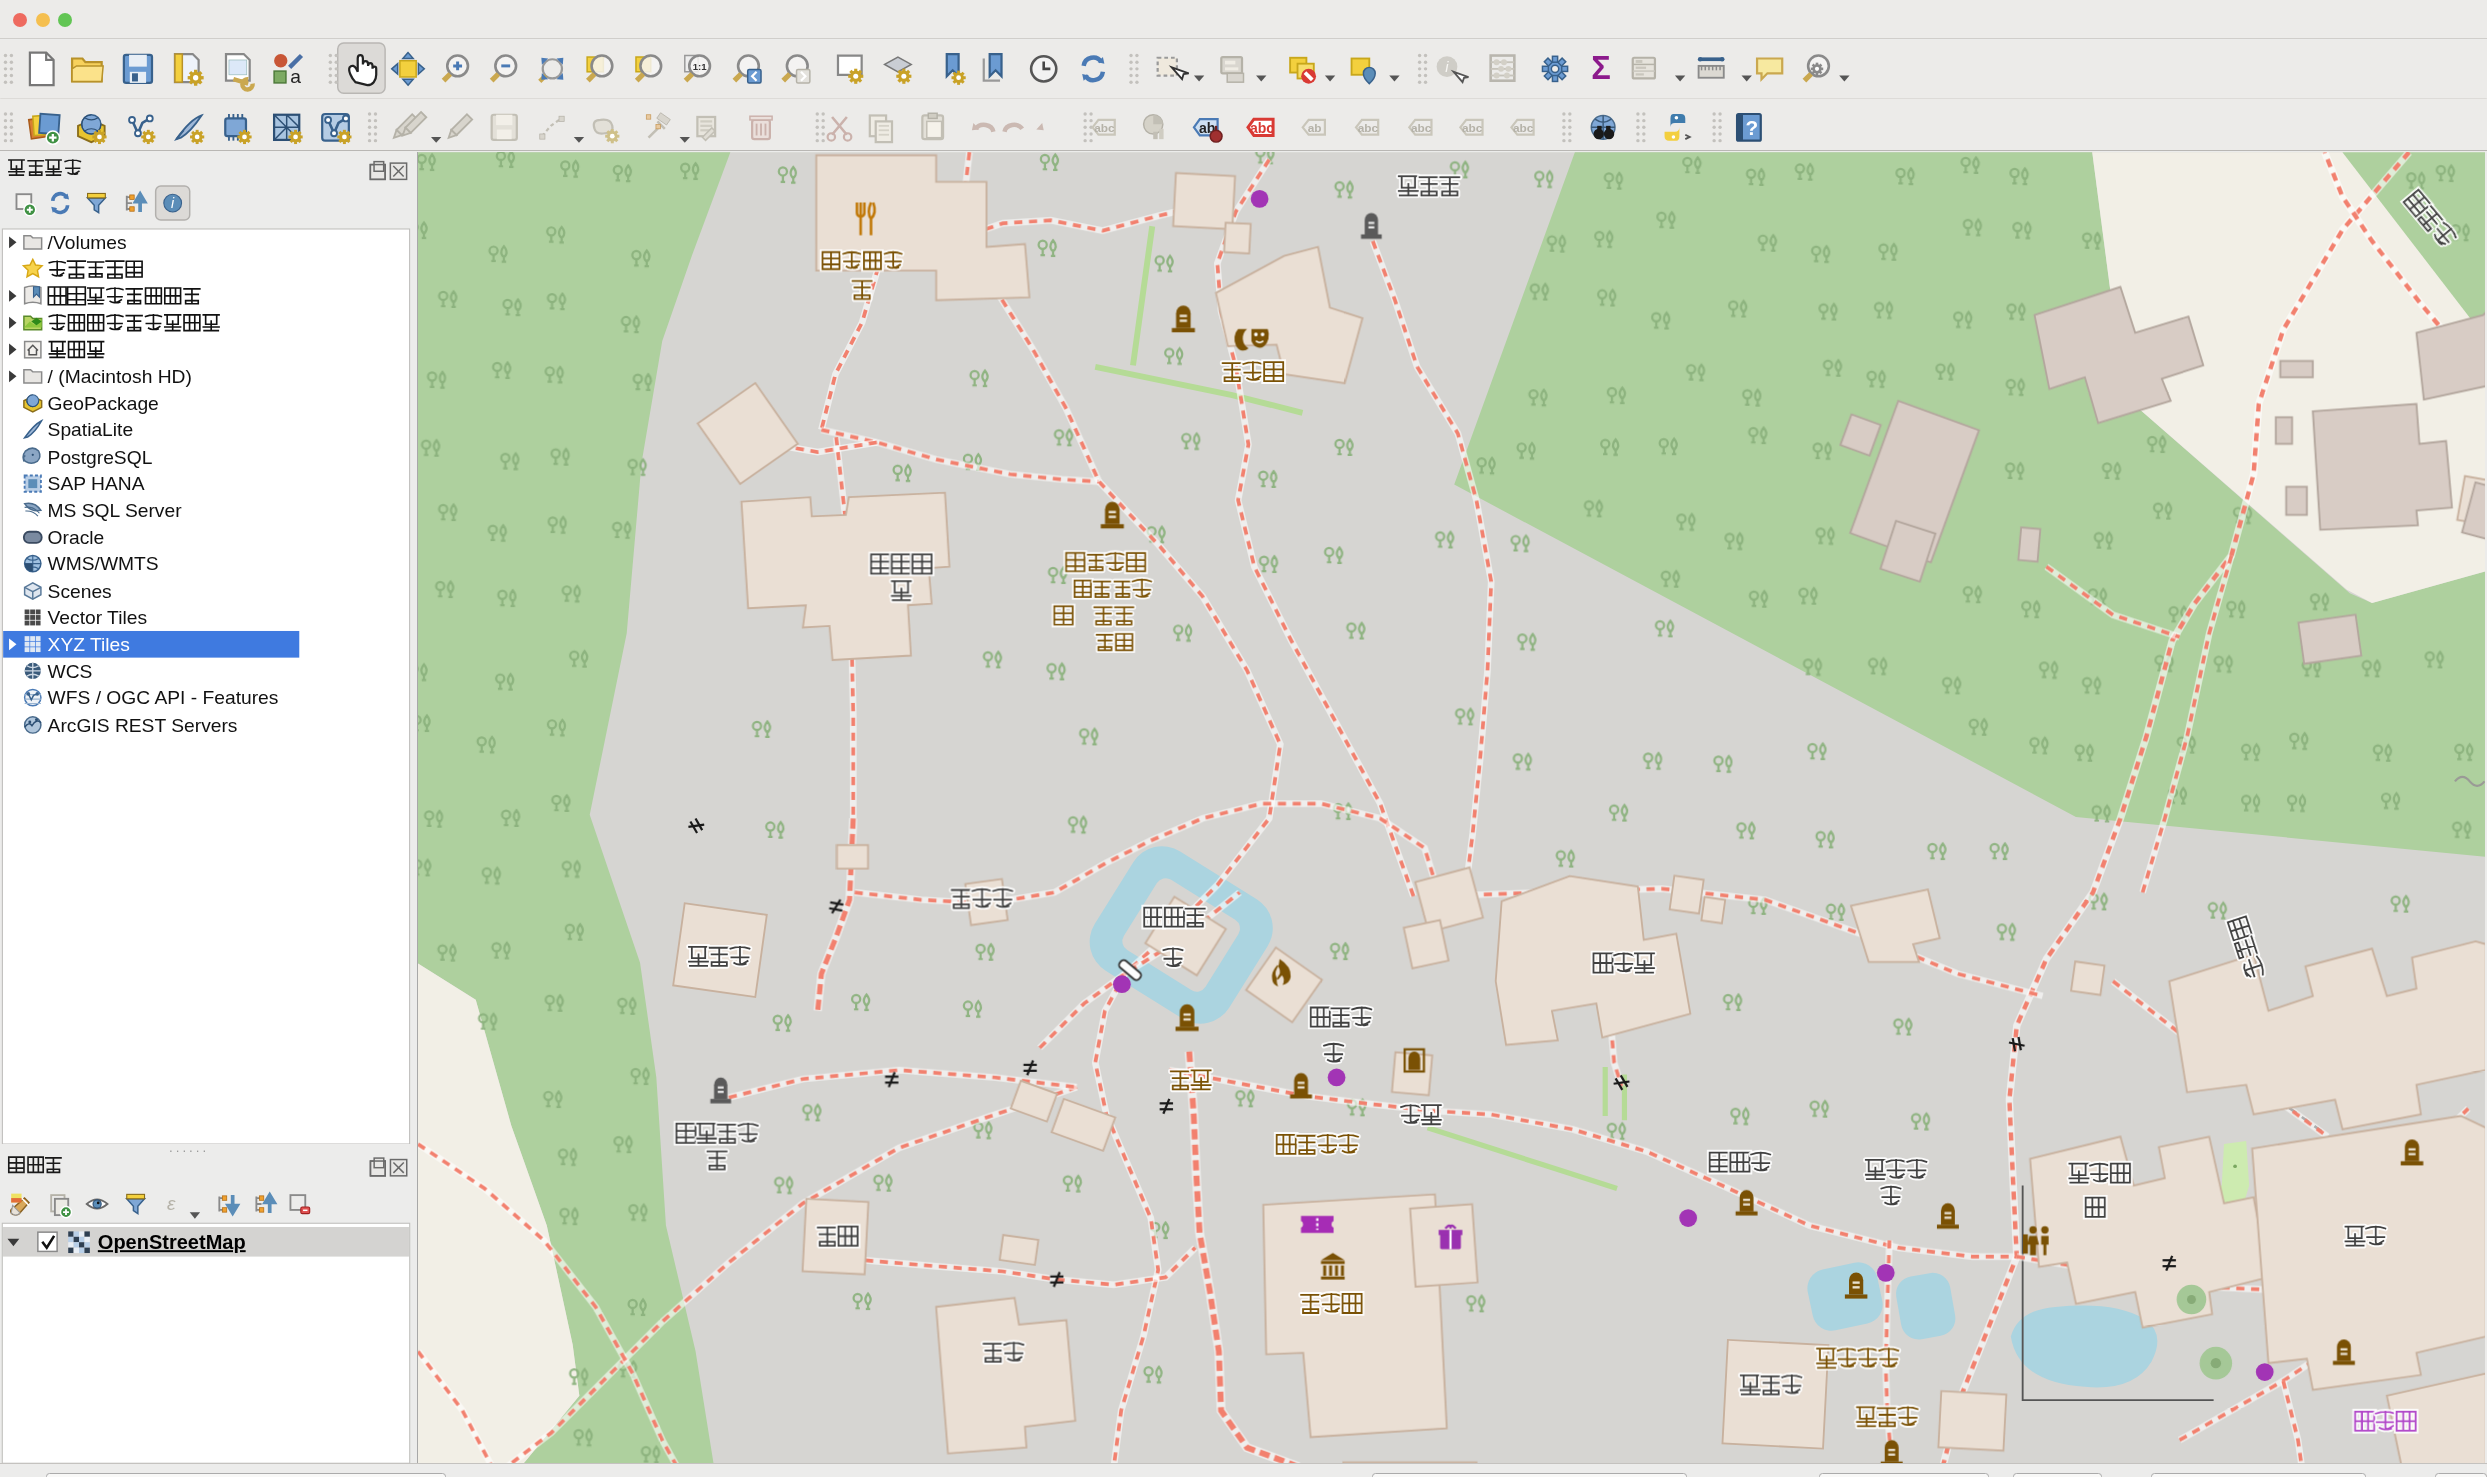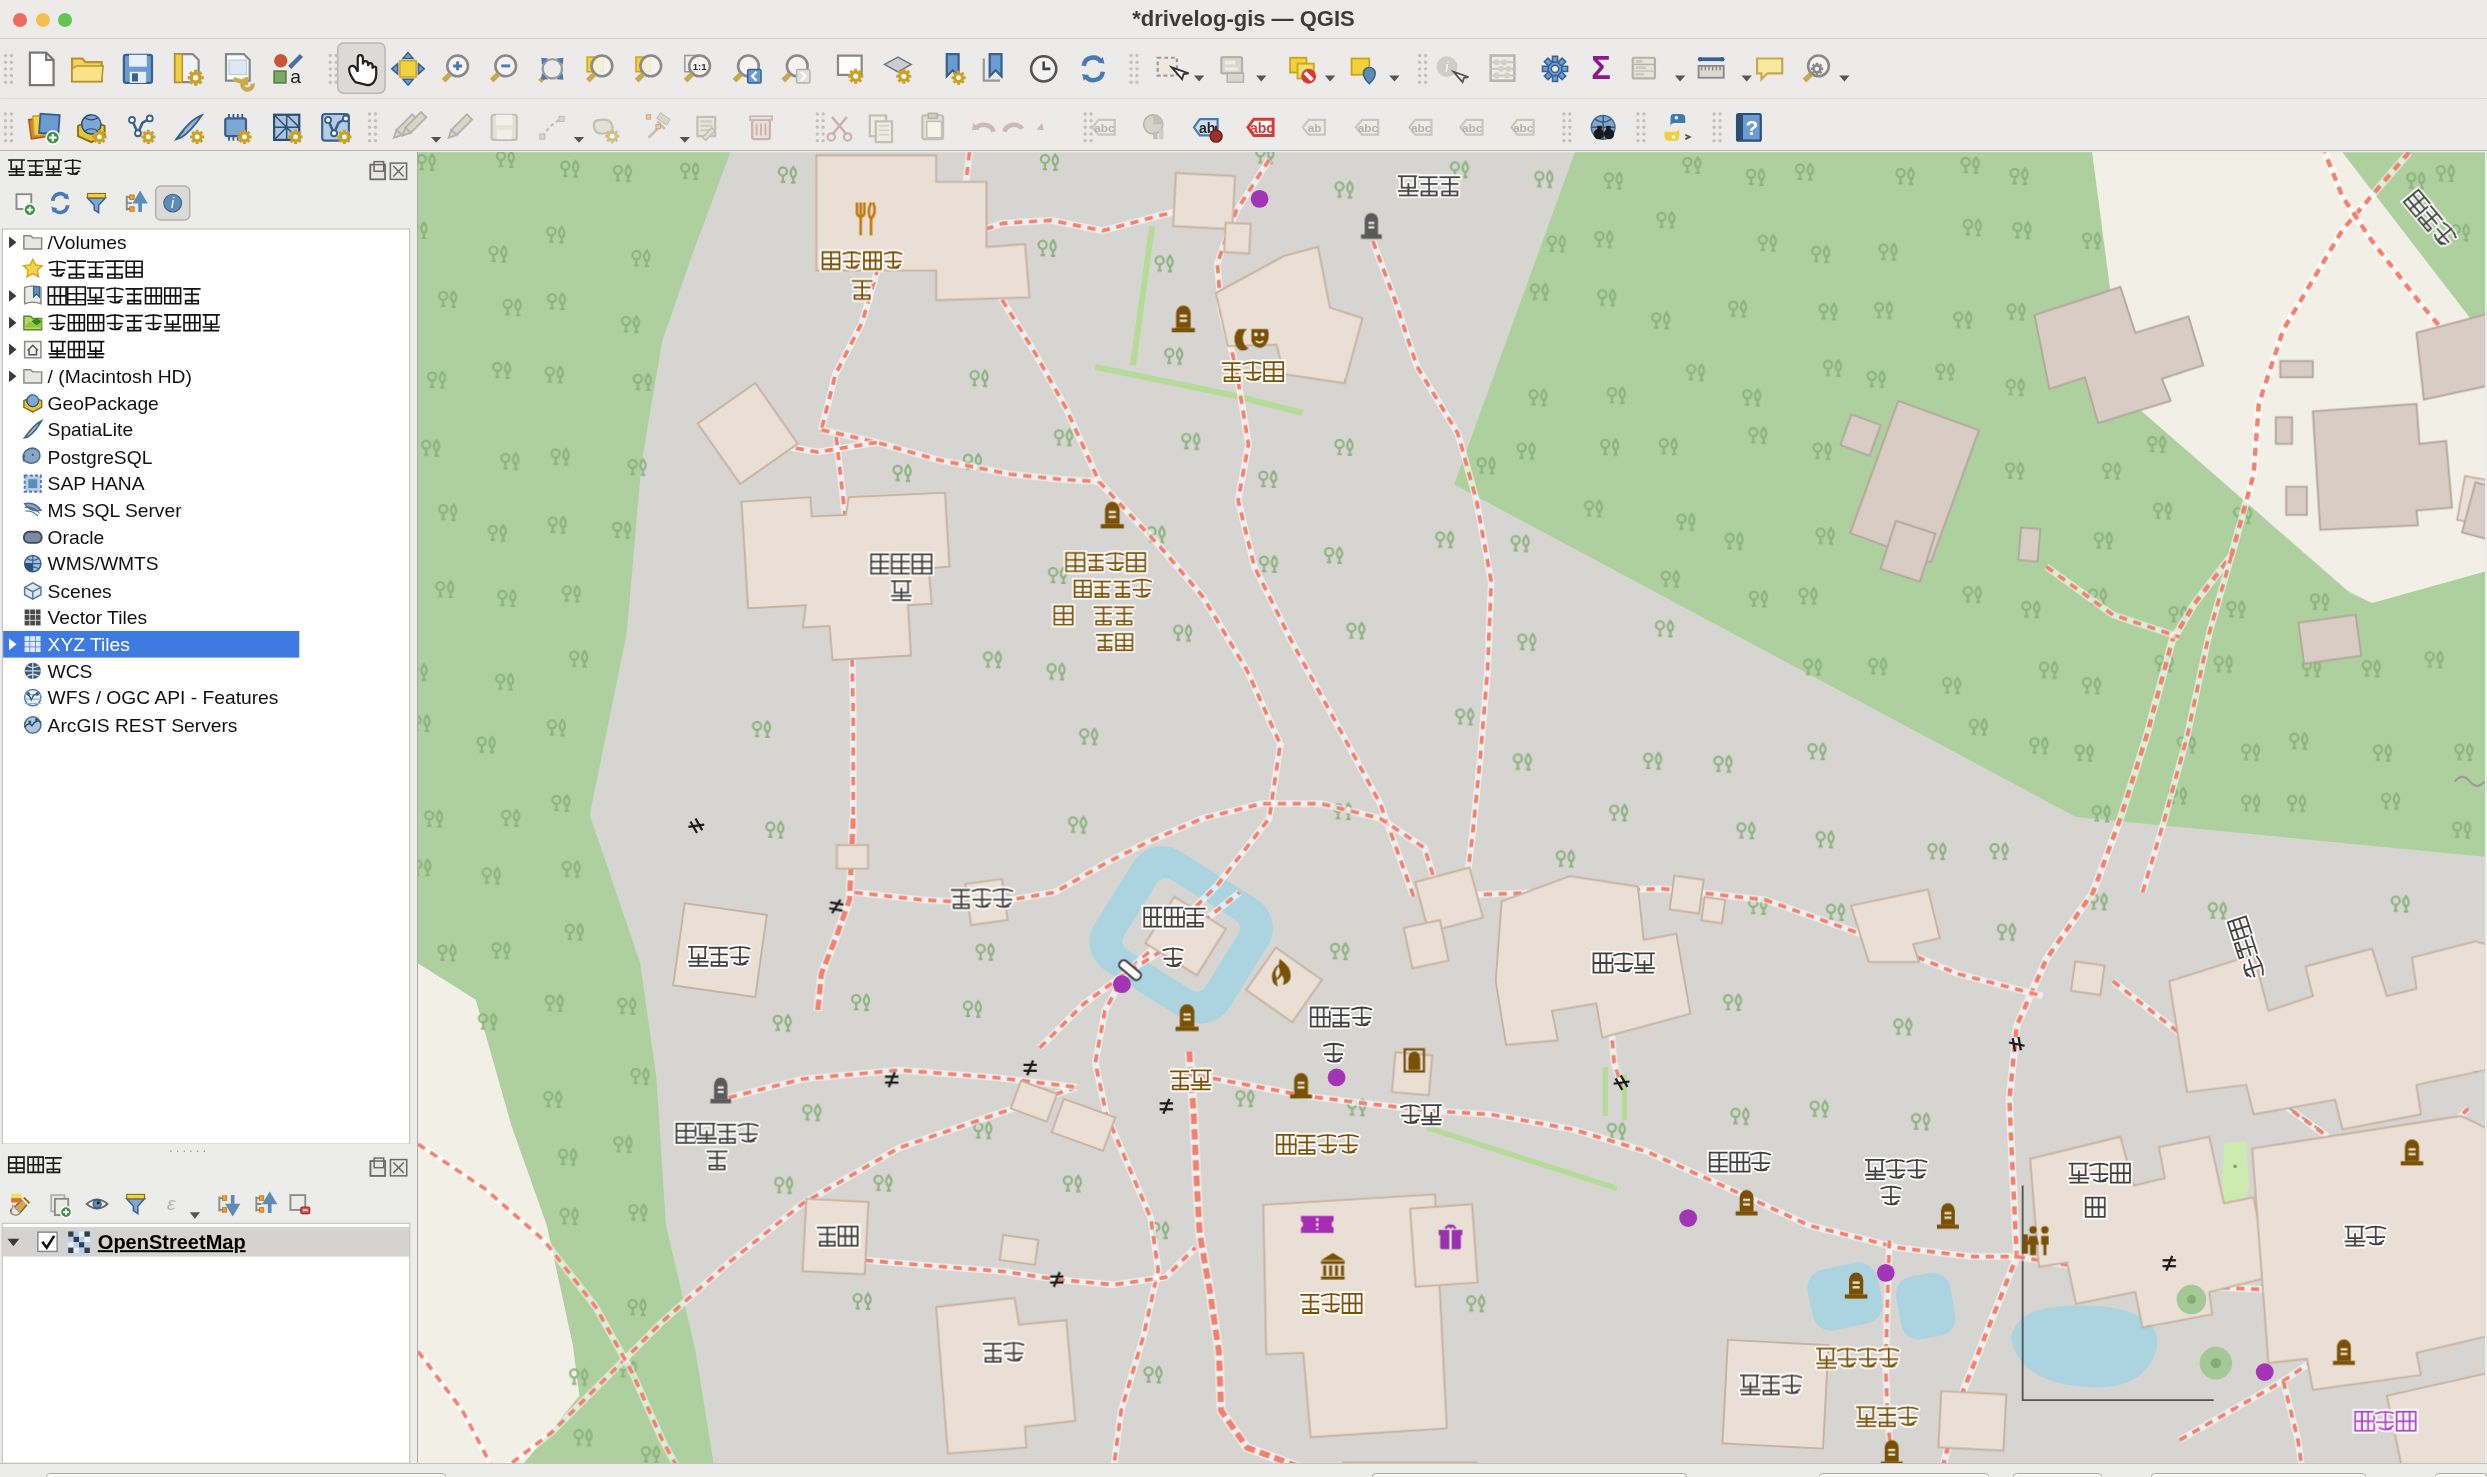--- a/index.html
+++ b/index.html
@@ -1,17 +1,16 @@
 <!DOCTYPE html>
 <html style="font-size:12px"><head><meta charset="utf-8"><style>html,body{margin:0;padding:0;width:2487px;height:1478px;overflow:hidden;font-family:"Liberation Sans",sans-serif;background:#ececeb;}*{box-sizing:border-box;}svg text{font-family:"Liberation Sans",sans-serif;}</style></head><body>
 <div style="position:absolute;left:0;top:0;width:2487px;height:39px;background:#ecebe9;border-bottom:0.7px solid #d0cecb;">
 <span style="position:absolute;left:12.6px;top:12.6px;width:14px;height:14px;border-radius:50%;background:#ee6a5f;"></span>
 <span style="position:absolute;left:36px;top:12.6px;width:14px;height:14px;border-radius:50%;background:#f5bf4f;"></span>
 <span style="position:absolute;left:58px;top:12.6px;width:14px;height:14px;border-radius:50%;background:#62c554;"></span>
-<div style="position:absolute;left:0;top:6px;width:100%;text-align:center;font-weight:bold;font-size:22px;color:#3c3c3c;">*drivelog-gis — QGIS</div>
   </div>
 <div style="position:absolute;left:0;top:40px;width:2487px;height:111px;background:#ecebe9;border-bottom:0.7px solid #b9b7b4;"><svg width="2487" height="111" viewBox="0 0 3360 150" xmlns="http://www.w3.org/2000/svg">
 <rect x="456" y="4" width="64" height="68" rx="8" fill="#dcdad7" stroke="#b9b7b4" stroke-width="2"></rect>
 <g transform="translate(488,39)">
         <path d="M-8,18 C-14,12 -18,2 -16,-2 c3,-4 7,-2 9,2 l2,4 V-14 c0,-6 7,-6 7,0 V-6 c0,-6 7,-6 7,0 V-4 c0,-5 6,-5 6,0 V0 c0,-4 5,-4 5,0 V8 c0,8 -5,14 -12,14 z" fill="#fff" stroke="#222" stroke-width="3"></path>
       </g>
       <line x1="0" y1="79" x2="3360" y2="79" stroke="#dddbd8" stroke-width="1.5"></line>
 <g transform="translate(11,39)">
         <g fill="#c3c1bd">
           <circle cx="-4" cy="-18" r="2.3"></circle>

